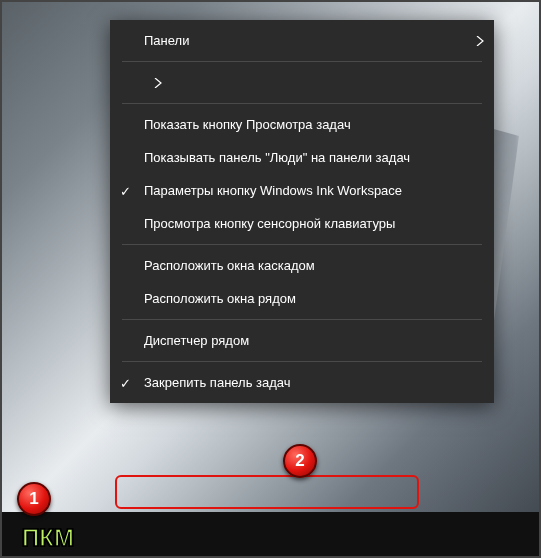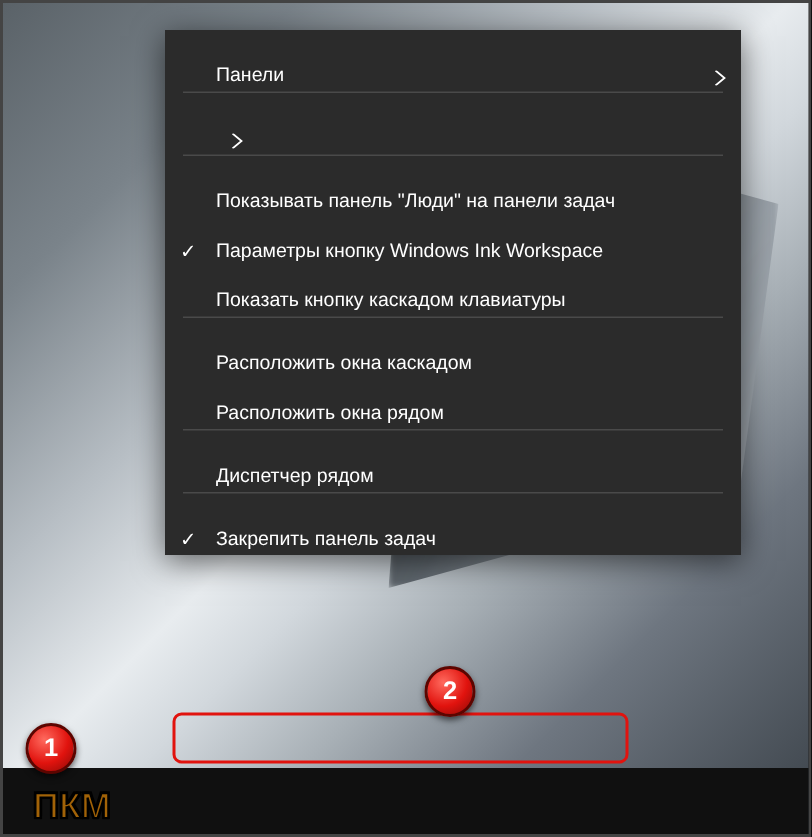--- a/index.html
+++ b/index.html
@@ -1,32 +1,32 @@
 <!DOCTYPE html>
 <html><head>
 <meta charset="utf-8">
 <style>
 html,body{margin:0;padding:0;width:541px;height:558px;overflow:hidden;font-family:"Segoe UI",Arial,sans-serif;background:#000}
 .frame{position:relative;width:541px;height:558px;box-sizing:border-box;border:2px solid #444}
 .wallpaper{position:absolute;inset:0;background:linear-gradient(135deg,#5a6268 0%,#7a838a 18%,#b8bfc5 35%,#e8ecef 48%,#d2d8dd 55%,#a8b0b6 65%,#6e7680 78%,#3a4148 100%)}
 .wallpaper::before{content:"";position:absolute;top:70px;right:20px;width:260px;height:320px;background:linear-gradient(115deg,#2f3438 0%,#4e565d 40%,#868e96 60%,#b5bcc2 100%);clip-path:polygon(10% 0,100% 20%,90% 80%,0 100%);filter:blur(2px);opacity:.85}
 .taskbar{position:absolute;left:0;right:0;bottom:0;height:44px;background:#101010}
 .menu{position:absolute;left:108px;top:18px;width:384px;background:#2b2b2b;box-shadow:0 4px 20px rgba(0,0,0,.6);padding:4px 0}
-.menu-item{position:relative;height:33px;display:flex;align-items:flex-end;color:#fff;font-size:13px;cursor:default}
+.menu-item{position:relative;height:33px;display:flex;align-items:center;color:#fff;font-size:13px;cursor:default}
 .menu-item .icon{width:34px;display:flex;justify-content:center;align-items:center;flex-shrink:0}
 .menu-item .label{flex:1;white-space:nowrap}
 .menu-item .arrow{width:28px;display:flex;justify-content:center;align-items:center}
 .sep{height:1px;background:#4a4a4a;margin:4px 12px}
 .check{width:14px;height:14px}
 .check::before{content:"✓";color:#fff;font-size:13px;line-height:14px}
 .gear svg{width:16px;height:16px}
 .chev svg{width:10px;height:10px}
 .highlight{position:absolute;border:2.5px solid #e1130e;border-radius:6px;pointer-events:none}
 .badge{position:absolute;width:30px;height:30px;border-radius:50%;background:radial-gradient(circle at 35% 30%,#ff6a5e 0%,#e1130e 55%,#8a0a06 100%);border:2px solid #5c0500;display:flex;align-items:center;justify-content:center;color:#fff;font:700 17px Arial;box-shadow:0 2px 4px rgba(0,0,0,.6)}
-.pkm{position:absolute;left:20px;bottom:4px;font:700 24px Arial;color:#a16207;-webkit-text-stroke:1.5px #000;text-shadow:1px 1px 0 #000,-1px -1px 0 #000,1px -1px 0 #000,-1px 1px 0 #000}
+.pkm{position:absolute;left:20px;bottom:4px;font:700 24px Arial;color:#bef264;-webkit-text-stroke:1.5px #000;text-shadow:1px 1px 0 #000,-1px -1px 0 #000,1px -1px 0 #000,-1px 1px 0 #000}
 </style>
 </head>
 <body>
 
 <div class="frame">
   <div class="wallpaper"></div>
   <div class="taskbar"></div>
 
   <div class="menu">
 
@@ -46,36 +46,40 @@
       <span class="icon"></span>
       <span class="arrow chev">
           <svg viewBox="0 0 10 10">
             <path d="M2 0 L8 5 L2 10" fill="none" stroke="#fff" stroke-width="1.2"></path>
           </svg>
         </span>
     </div>
 
     <div class="sep"></div>
 
+    <div class="menu-item">
+      <span class="icon"></span>
+      <span class="label">Показать кнопку Просмотра задач</span>
+    </div>
 
     <div class="menu-item">
       <span class="icon"></span>
       <span class="label">Показывать панель "Люди" на панели задач</span>
     </div>
 
     <div class="menu-item">
       <span class="icon">
           <span class="check"></span>
         </span>
       <span class="label">Параметры кнопку Windows Ink Workspace</span>
     </div>
 
     <div class="menu-item">
       <span class="icon"></span>
-      <span class="label">Показать кнопку каскадом клавиатуры</span>
+      <span class="label">Просмотра кнопку сенсорной клавиатуры</span>
     </div>
 
     <div class="sep"></div>
 
 
     <div class="menu-item">
       <span class="icon"></span>
       <span class="label">Расположить окна каскадом</span>
     </div>
 

